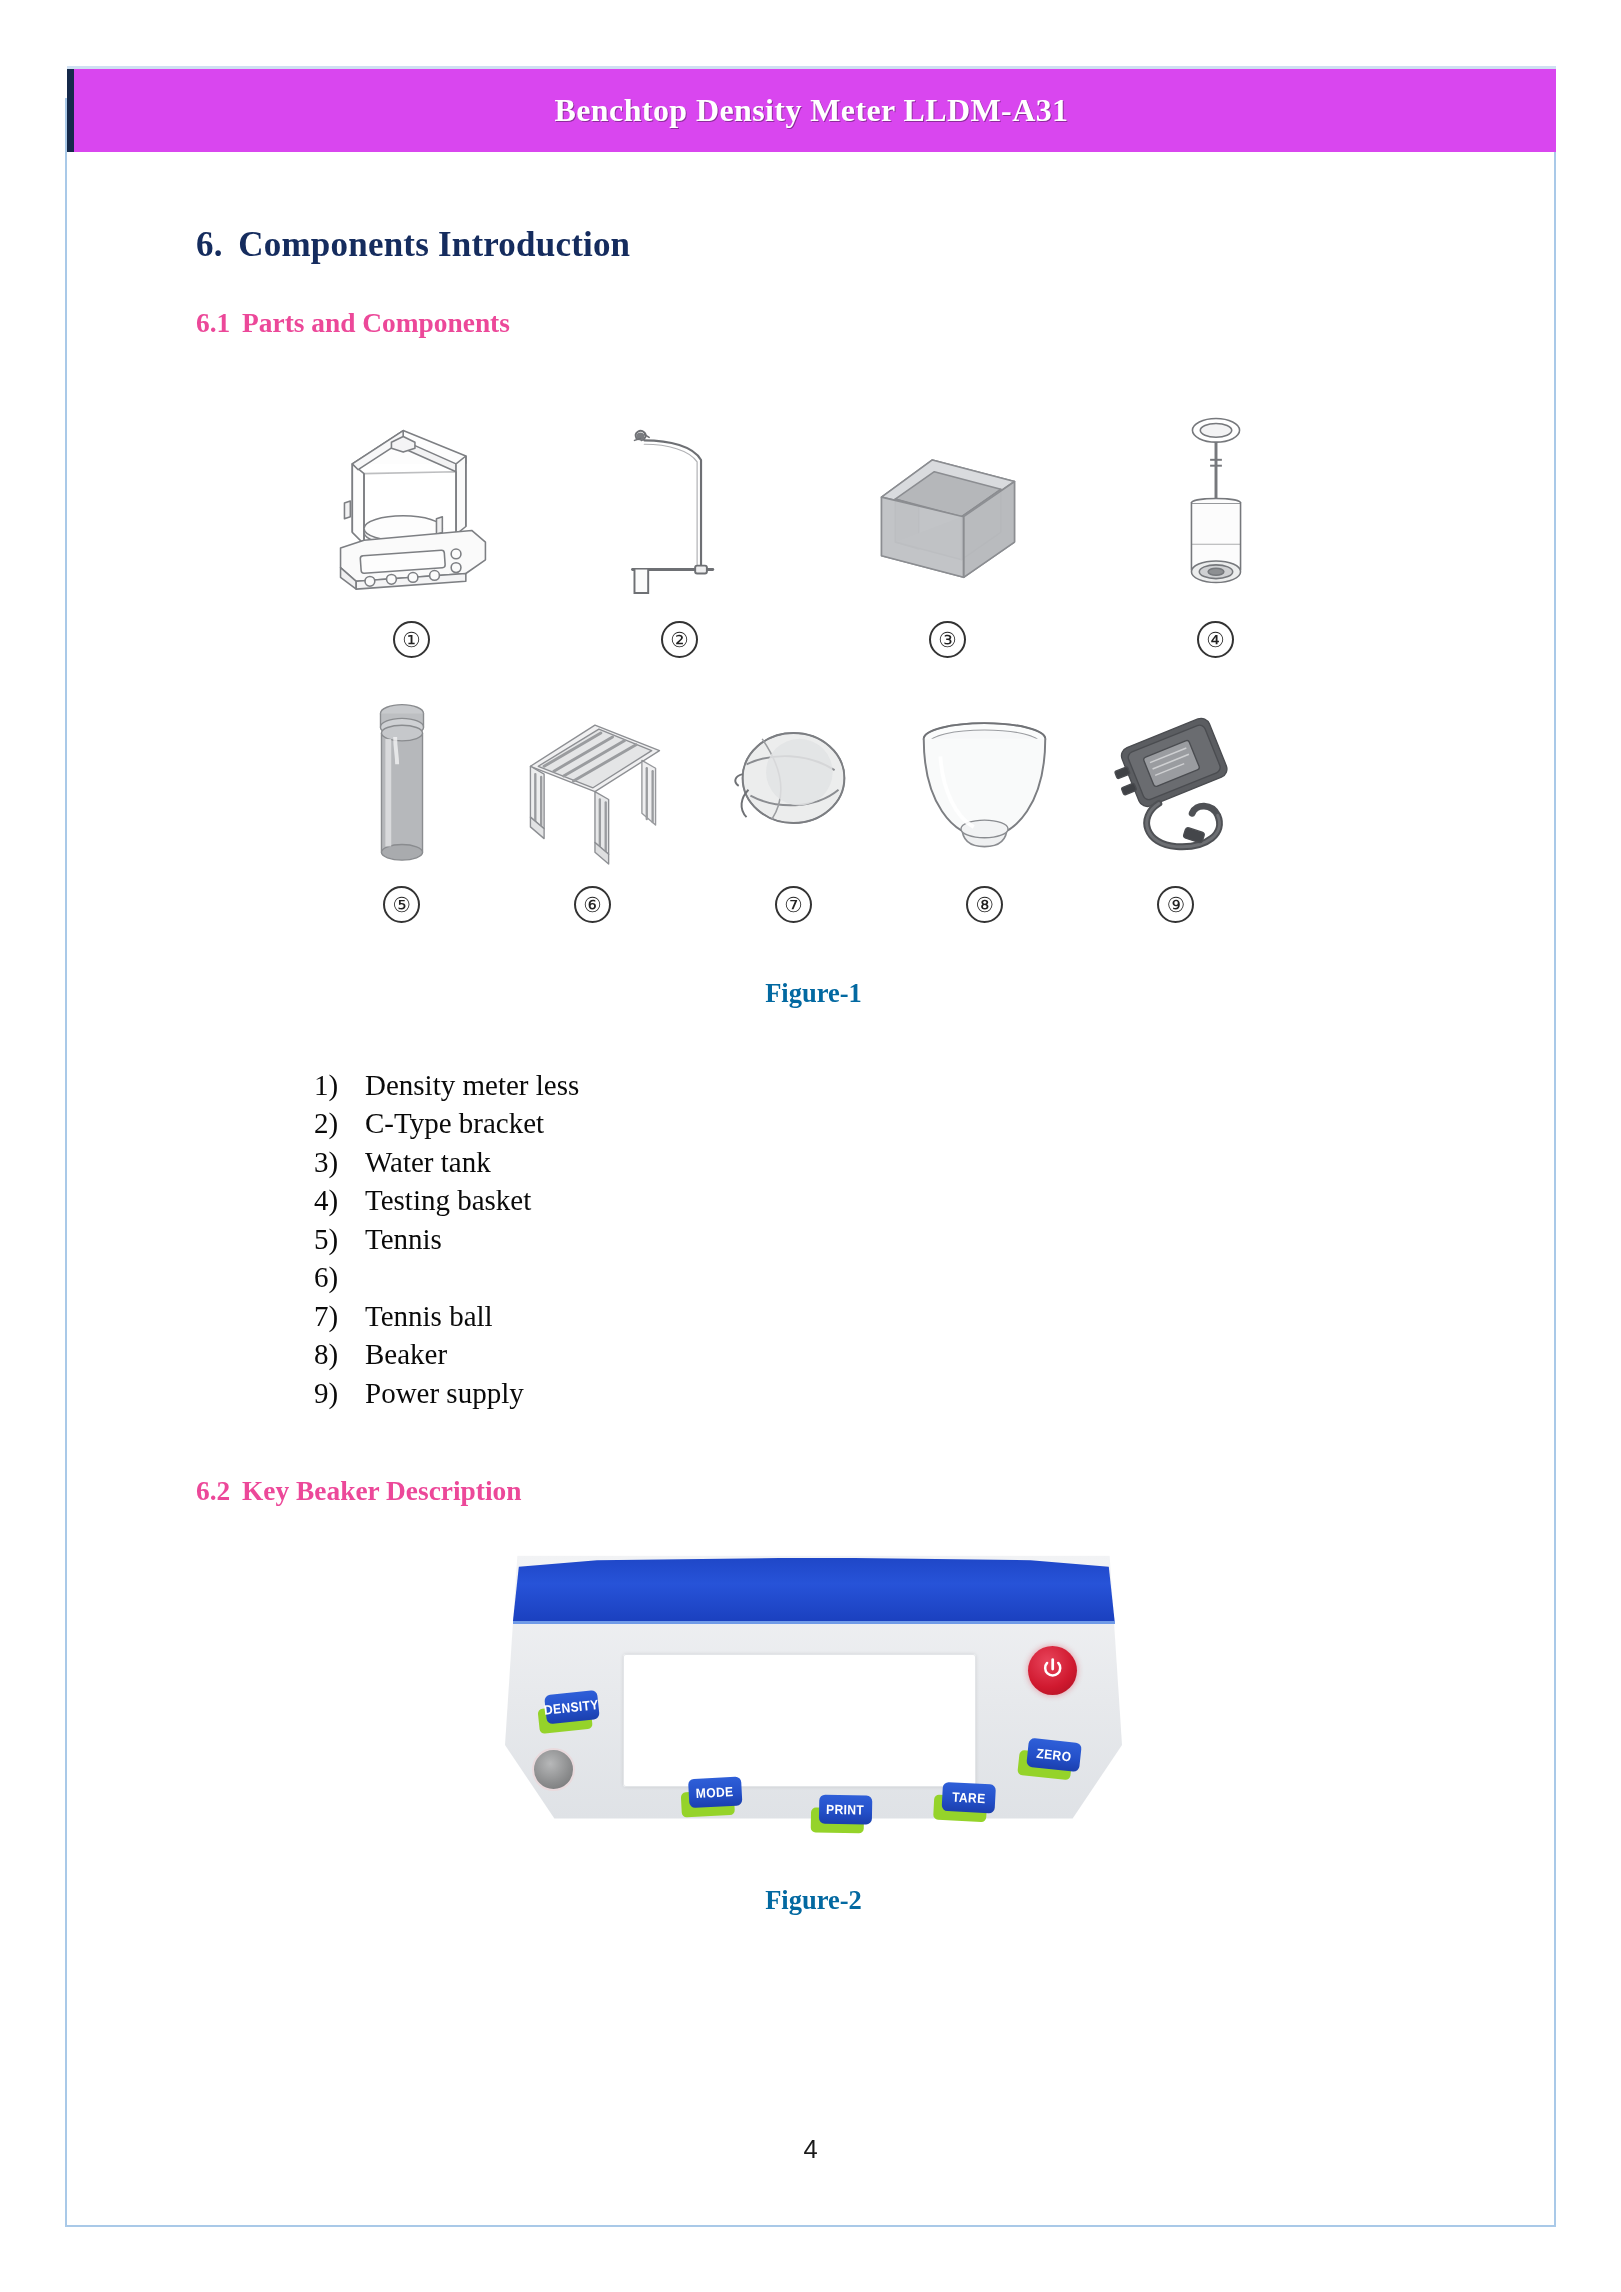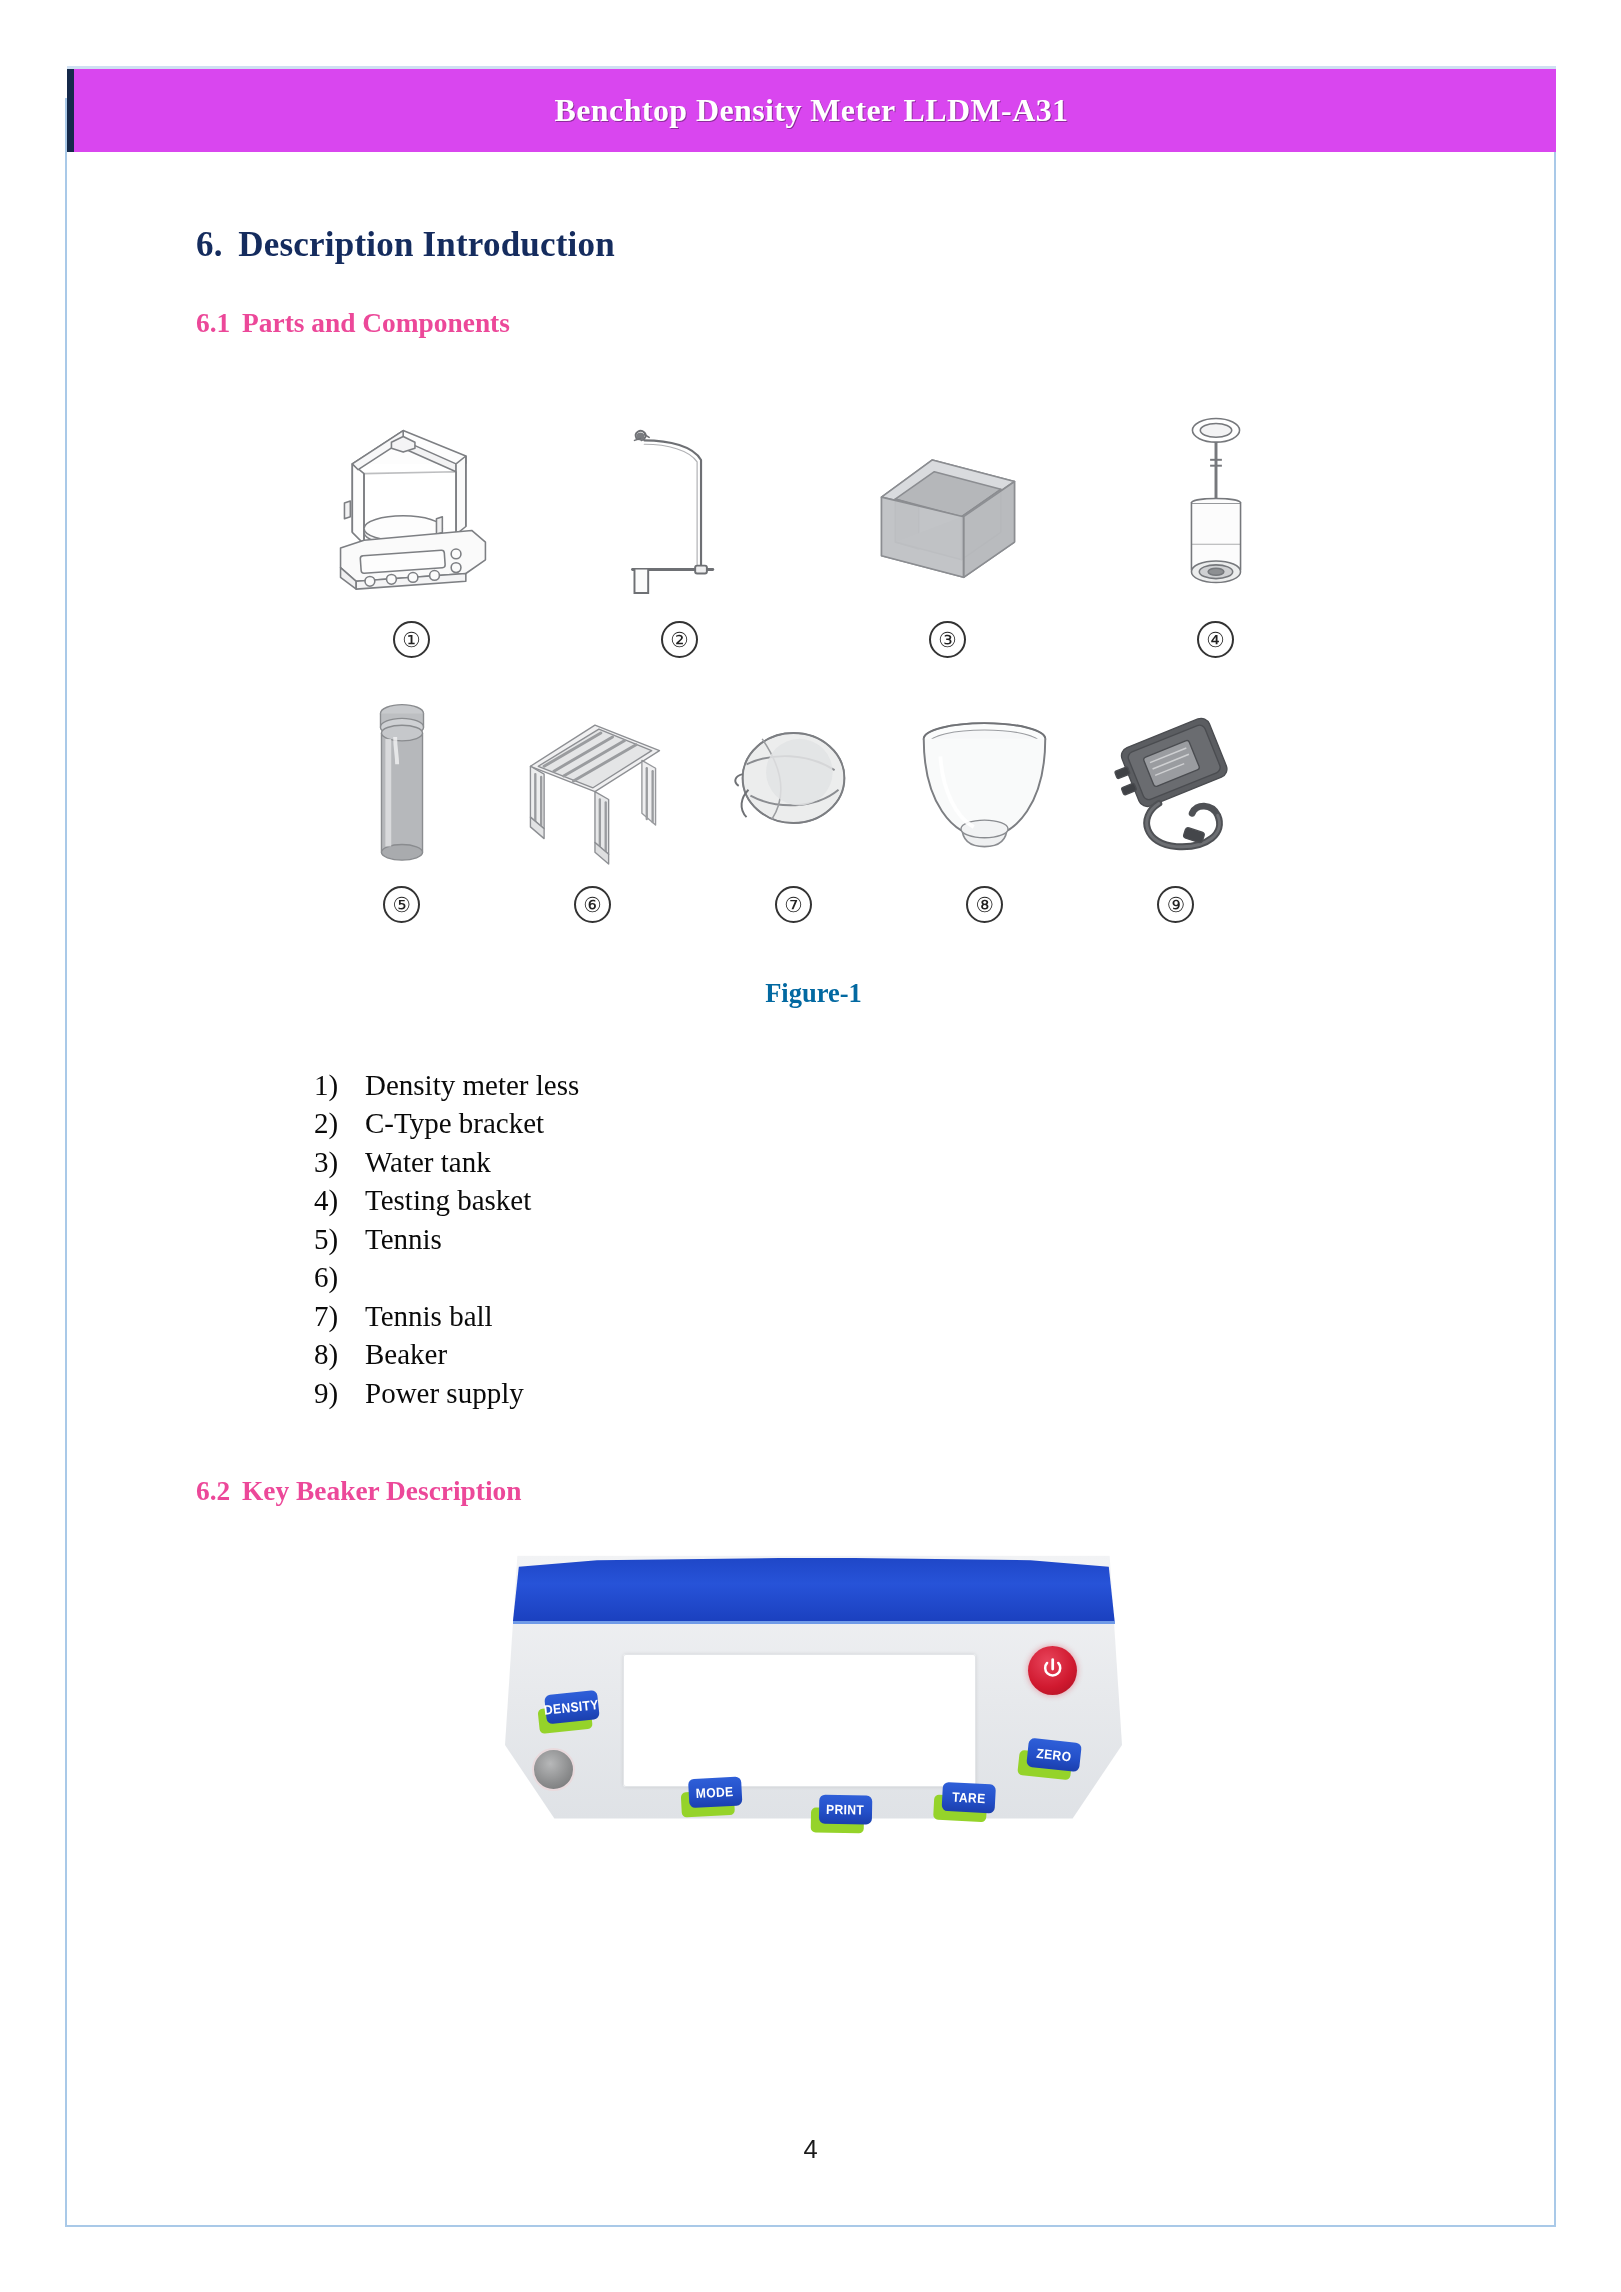--- a/index.html
+++ b/index.html
@@ -277,21 +277,21 @@
 <div class="page-border-top-right"></div>
 <div class="page-border"></div>
 
 <div class="header-bar">
   <span class="header-title">Benchtop Density Meter LLDM-A31</span>
 </div>
 
 <div class="content">
 
   <h1 class="section-title">
-    <span class="num">6.</span><span>Description Introduction</span>
+    <span class="num">6.</span><span>Components Introduction</span>
   </h1>
 
   <h2 class="subsection-title" style="margin-top:43px">
     <span class="num">6.1</span><span>Parts and Components</span>
   </h2>
 
   <div class="figure-block">
     <div class="parts-figure">
 
       <div class="parts-row">
@@ -616,18 +616,19 @@
       </div>
 
       <div class="key key-zero">
         <div class="key-green"></div>
         <div class="key-blue">
           <span class="key-label">ZERO</span>
         </div>
       </div>
     </div>
 
+    <div class="figure-caption" style="margin-top:35px">Figure-2</div>
   </div>
 
 </div>
 
 <div class="page-number">4</div>
 
 
 </body></html>

